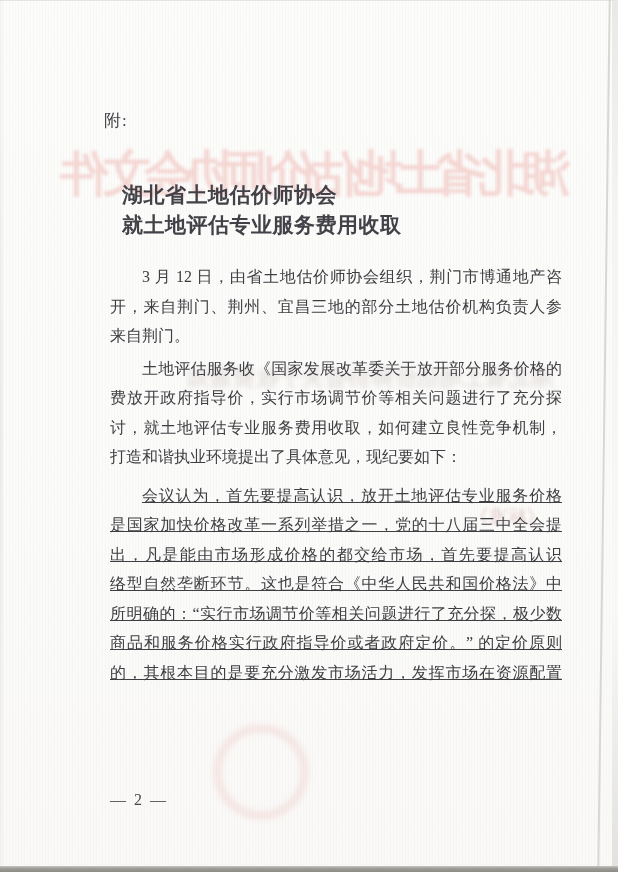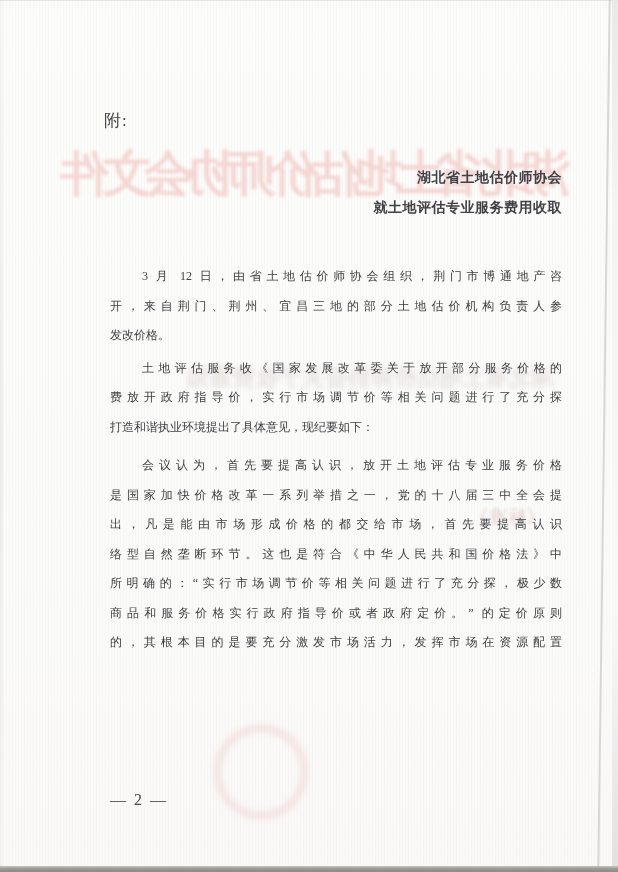--- a/index.html
+++ b/index.html
@@ -38,29 +38,29 @@
     font-size:19px;color:#c2908b;opacity:.42;filter:blur(1.8px);
   }
   .seal-bleed{
     position:absolute;left:214px;top:725px;width:80px;height:80px;
     border:7px solid rgba(221,136,130,0.35);border-radius:50%;
     filter:blur(3px);opacity:.55;
   }
 
   .attach{position:absolute;left:104px;top:109px;font-size:17px;letter-spacing:1px;color:#46464b;}
 
-  .title-line{position:absolute;left:110px;width:452px;margin:0;text-align:right;
-    font-size:14px;font-weight:600;letter-spacing:0.5px;color:#414147;}
+  .title-line{position:absolute;left:110px;width:452px;margin:12px;text-align:left;
+    font-size:21px;font-weight:600;letter-spacing:0.5px;color:#414147;}
   .t1{top:169px;}
   .t2{top:199px;}
 
-  .body-text{position:absolute;left:110px;top:262px;width:452px;font-size:12px;line-height:29.5px;color:#3e3e43;}
+  .body-text{position:absolute;left:110px;top:262px;width:452px;font-size:16px;line-height:29.5px;color:#3e3e43;}
   .para{margin:0;}
   .para+.para{margin-top:3px;}
-  .para.p3{margin-top:9px;}
+  .para.p3{margin-top:9px;text-decoration:underline;}
   .line{text-align:justify;text-align-last:justify;}
   .line.indent{text-indent:32px;}
   .line.end{text-align-last:left;}
 
   .footer{position:absolute;left:110px;top:791px;font-size:16px;letter-spacing:2px;color:#48484d;}
 </style>
 </head>
 <body>
 
 <div class="page">
@@ -72,25 +72,26 @@
 
   <div class="attach">附:</div>
 
   <h1 class="title-line t1">湖北省土地估价师协会</h1>
   <h1 class="title-line t2">就土地评估专业服务费用收取</h1>
 
   <div class="body-text">
     <div class="para p1">
       <div class="line indent">3 月 12 日，由省土地估价师协会组织，荆门市博通地产咨</div>
       <div class="line">开，来自荆门、荆州、宜昌三地的部分土地估价机构负责人参</div>
-      <div class="line end">发改价格。</div>
+      <div class="line end">来自荆门。</div>
     </div>
     <div class="para p2">
       <div class="line indent">土地评估服务收《国家发展改革委关于放开部分服务价格的</div>
       <div class="line">费放开政府指导价，实行市场调节价等相关问题进行了充分探</div>
+      <div class="line">讨，就土地评估专业服务费用收取，如何建立良性竞争机制，</div>
       <div class="line end">打造和谐执业环境提出了具体意见，现纪要如下：</div>
     </div>
     <div class="para p3">
       <div class="line indent">会议认为，首先要提高认识，放开土地评估专业服务价格</div>
       <div class="line">是国家加快价格改革一系列举措之一，党的十八届三中全会提</div>
       <div class="line">出，凡是能由市场形成价格的都交给市场，首先要提高认识</div>
       <div class="line">络型自然垄断环节。这也是符合《中华人民共和国价格法》中</div>
       <div class="line">所明确的：“实行市场调节价等相关问题进行了充分探，极少数</div>
       <div class="line">商品和服务价格实行政府指导价或者政府定价。” 的定价原则</div>
       <div class="line">的，其根本目的是要充分激发市场活力，发挥市场在资源配置</div>

